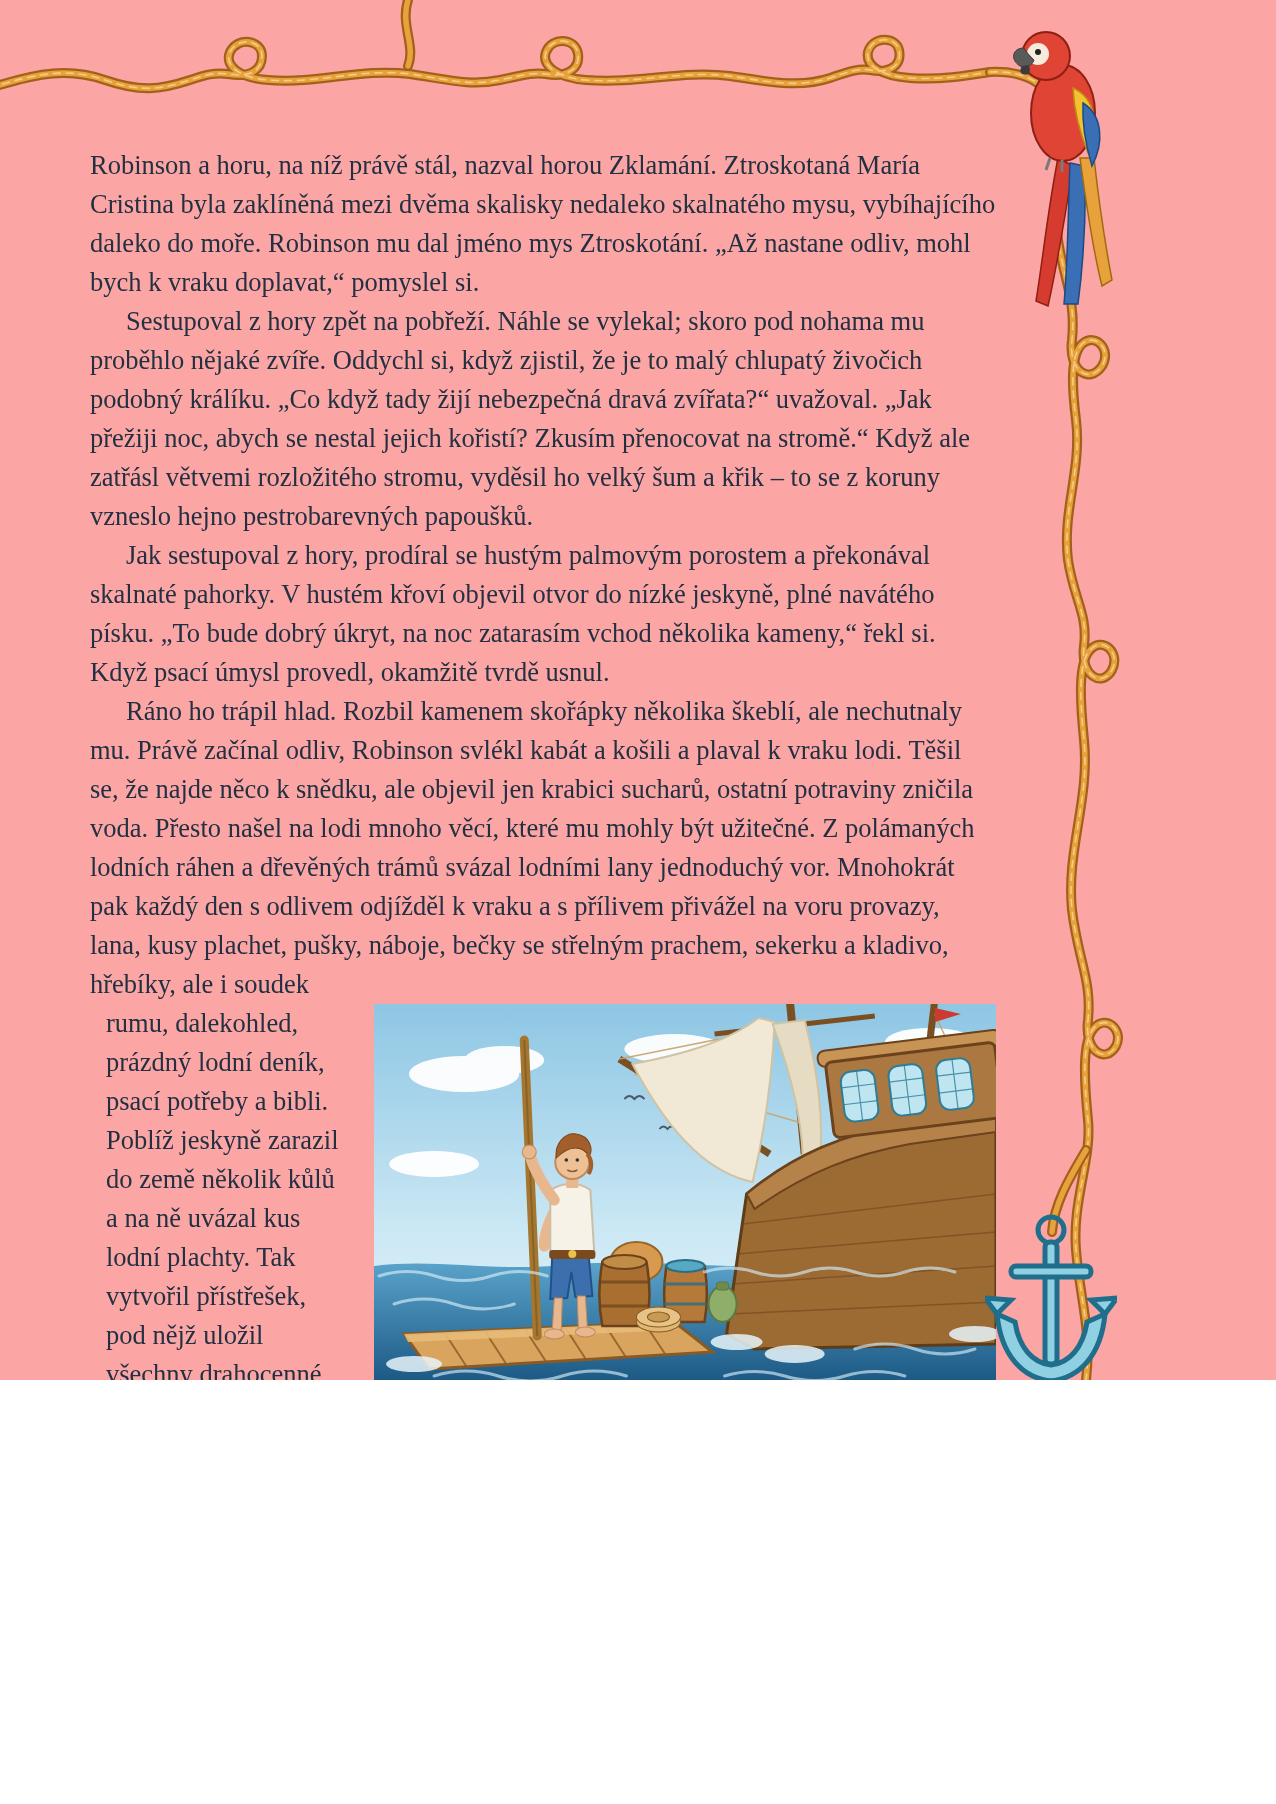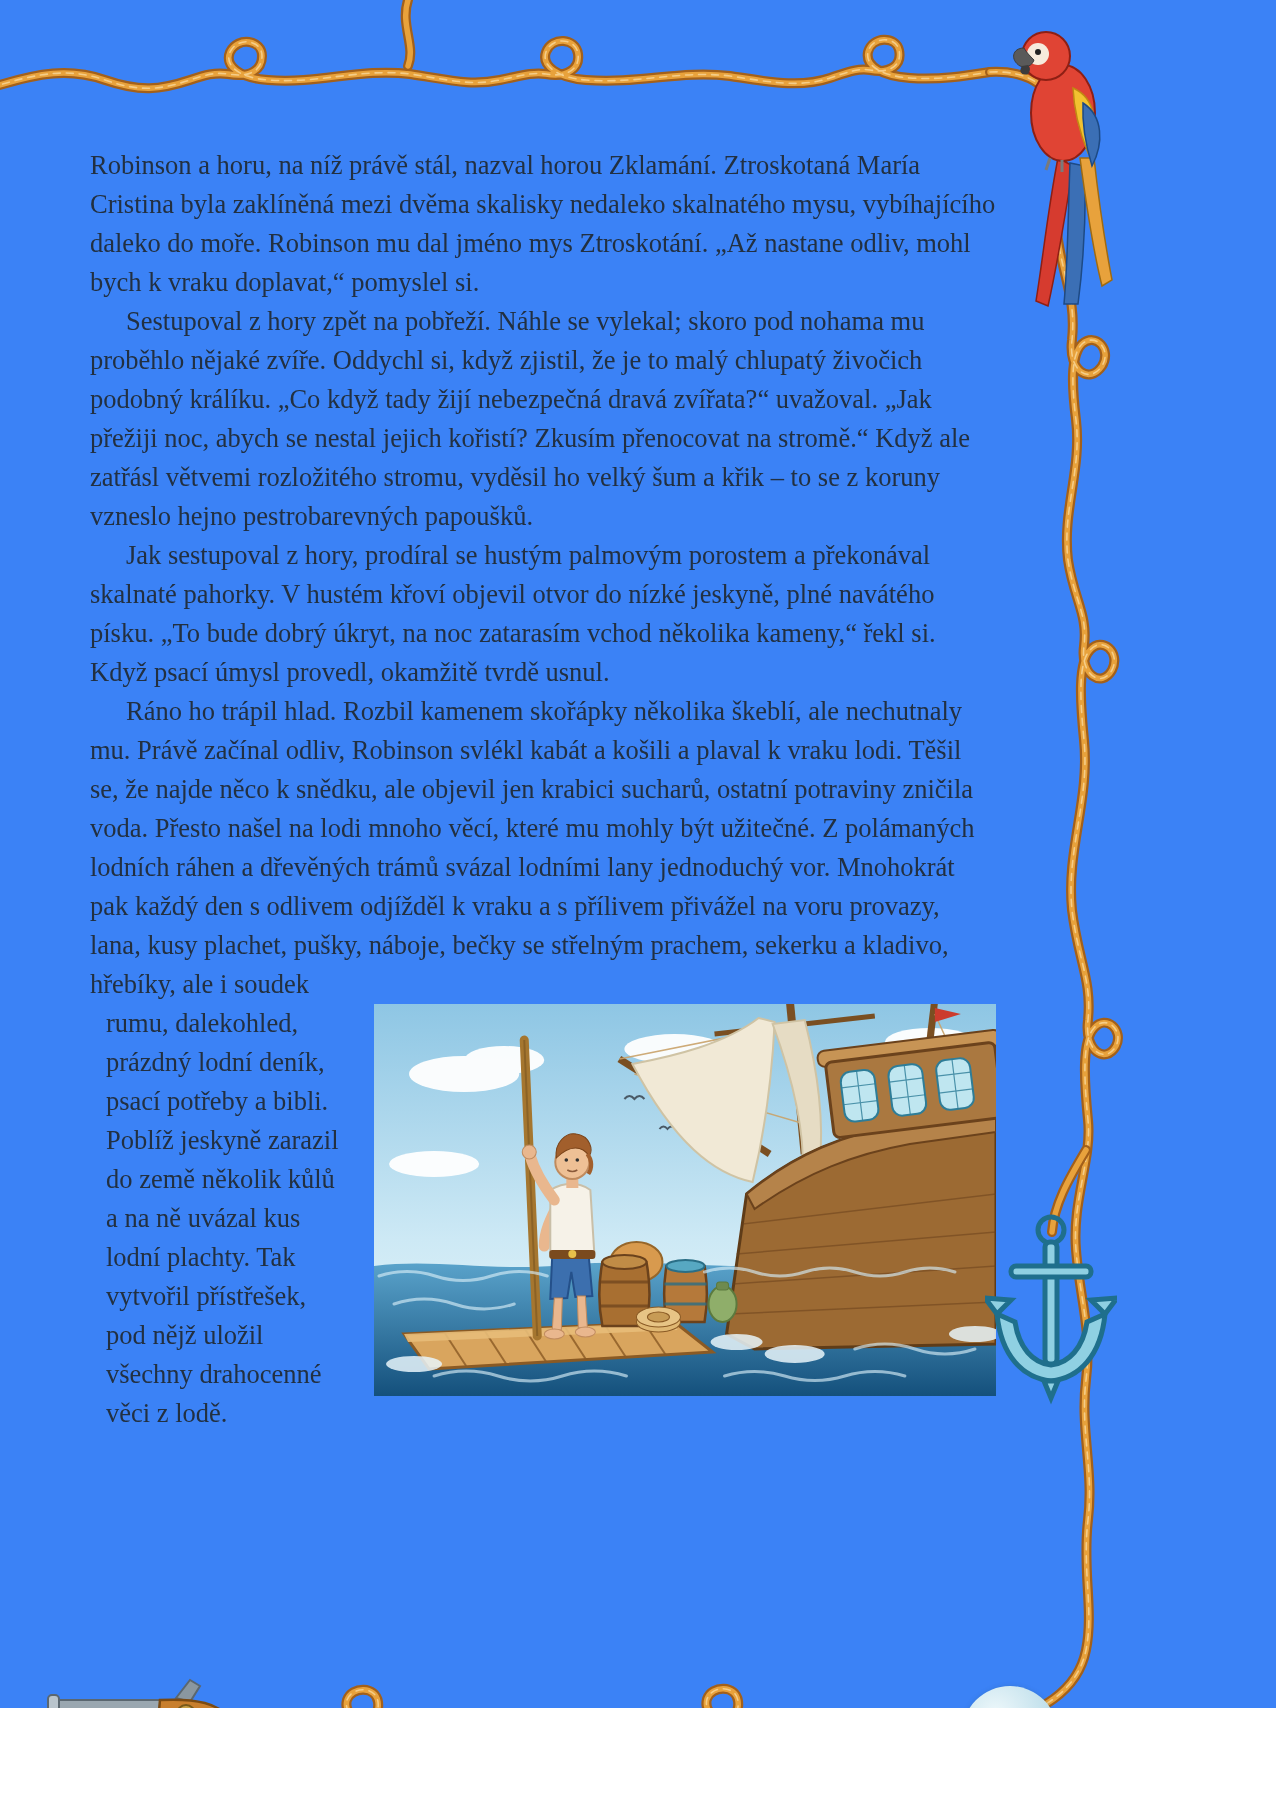--- a/index.html
+++ b/index.html
@@ -1,20 +1,20 @@
 <!DOCTYPE html>
 <html><head>
 <meta charset="utf-8">
 <style>
   * { box-sizing: border-box; }
   html, body { margin: 0; padding: 0; }
   body { width: 1276px; height: 1804px; background: #ffffff; }
   .page {
-    position: relative; width: 1276px; height: 1708px;
-    background: #3b82f6; overflow: hidden;
+    position: relative; width: 1276px; height: 1380px;
+    background: #fca5a5; overflow: hidden;
     font-family: "Liberation Serif", serif;
   }
   .border-svg { position: absolute; left: 0; top: 0; width: 1276px; height: 1804px; pointer-events: none; }
   .rope-under { fill: none; stroke: #a3601a; stroke-width: 10; stroke-linecap: round; }
   .rope-over  { fill: none; stroke: #e8a23c; stroke-width: 5.5; stroke-linecap: round; }
   .rope-twist { fill: none; stroke: #f6d190; stroke-width: 1.6; stroke-dasharray: 7 6; stroke-linecap: round; opacity: .9; }
 
   .text-block {
     position: absolute; left: 90px; top: 146px; width: 906px;
     color: #223041; font-size: 26.5px; line-height: 39px;

